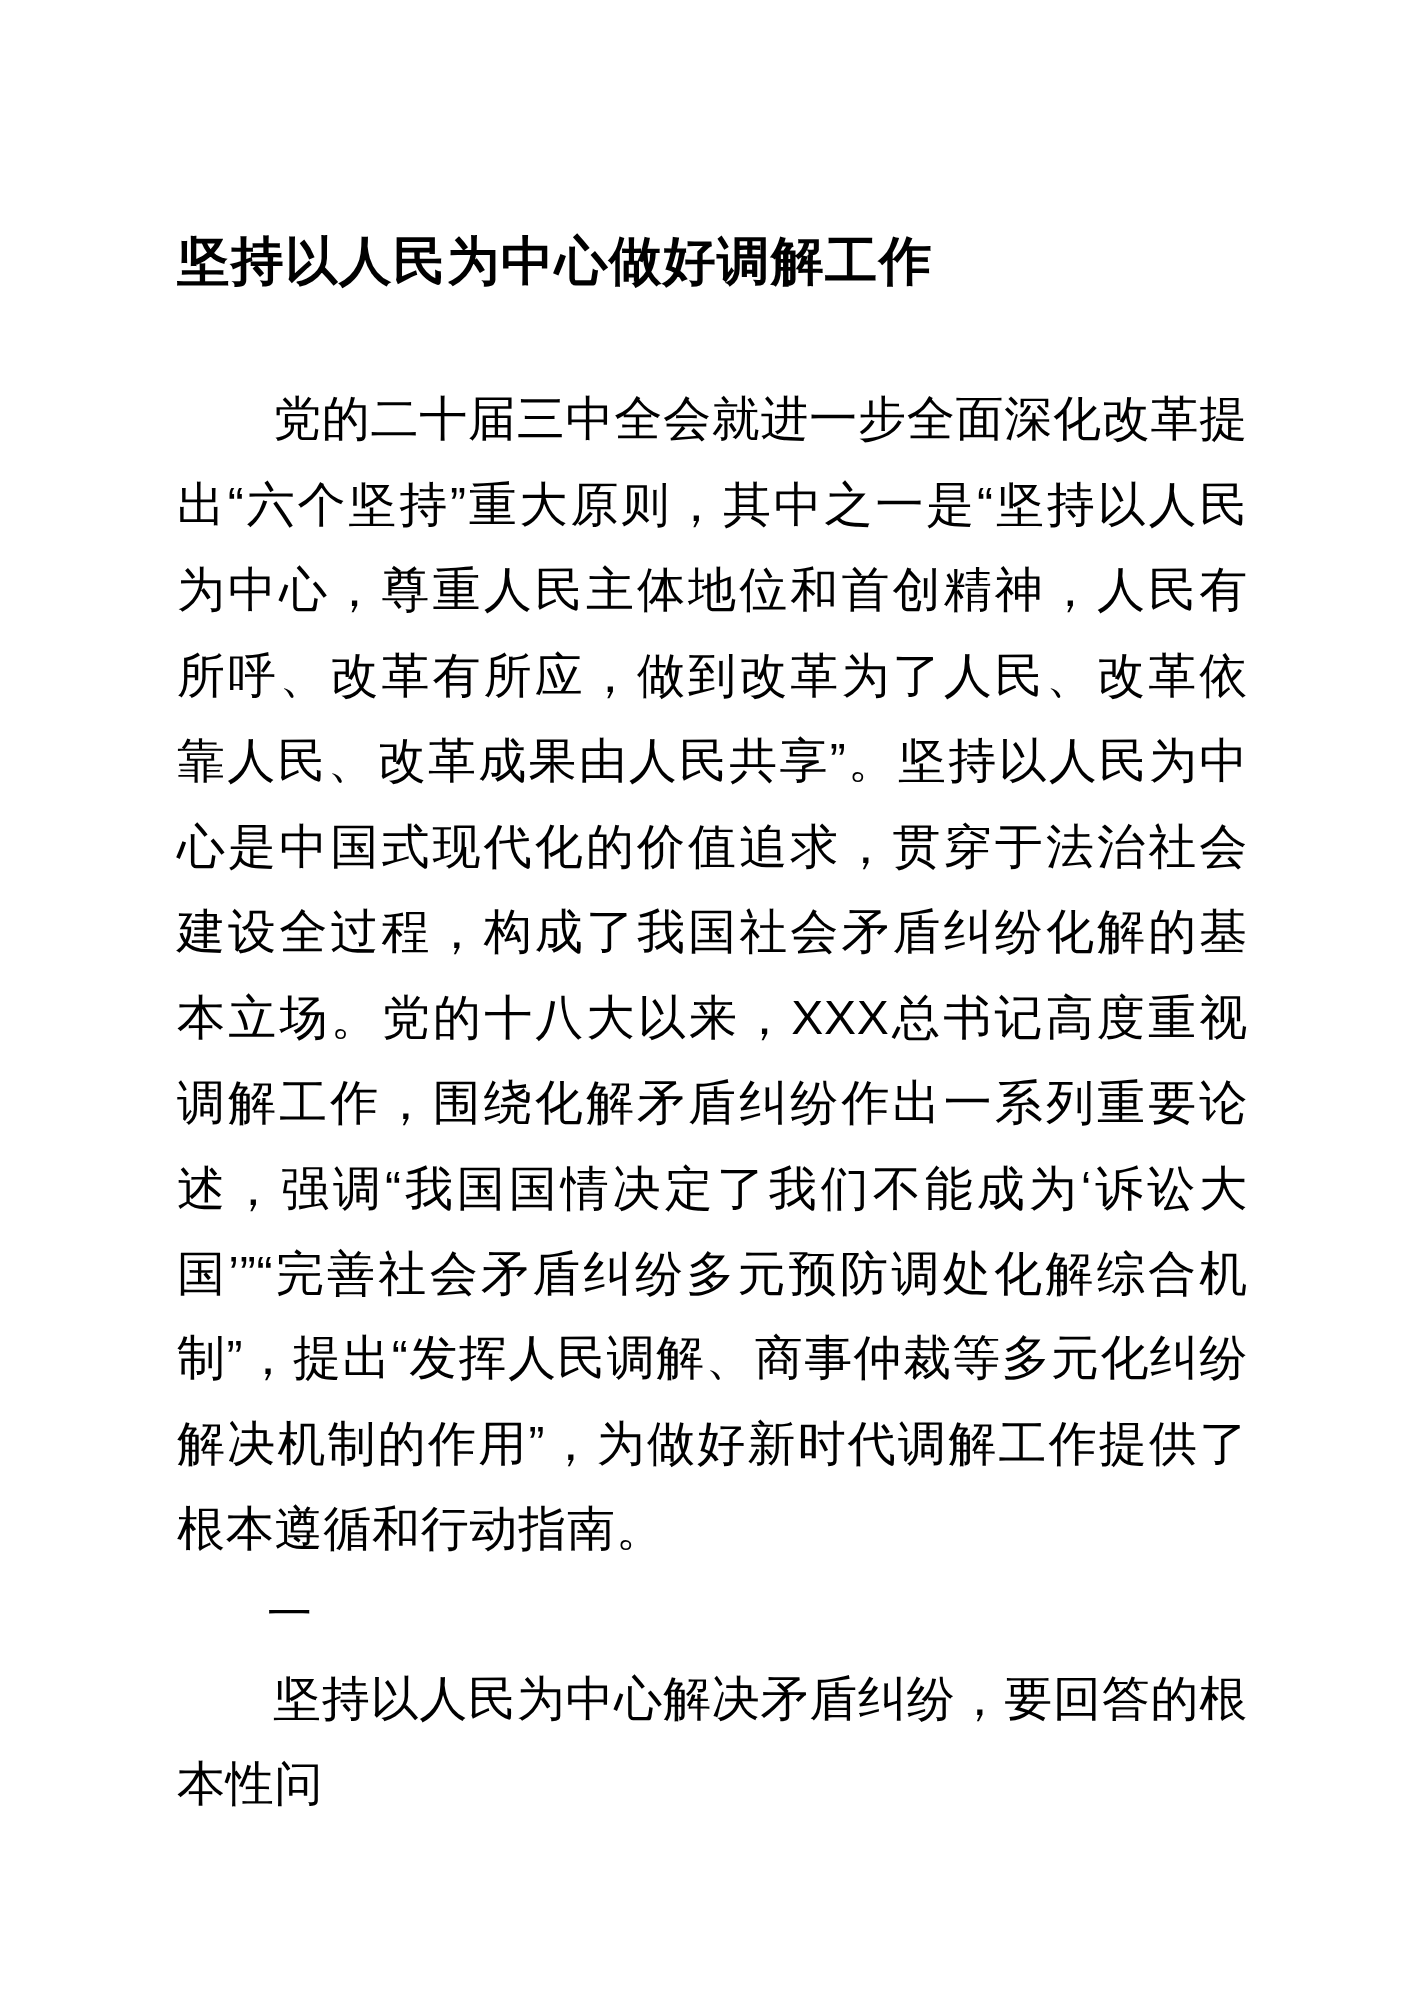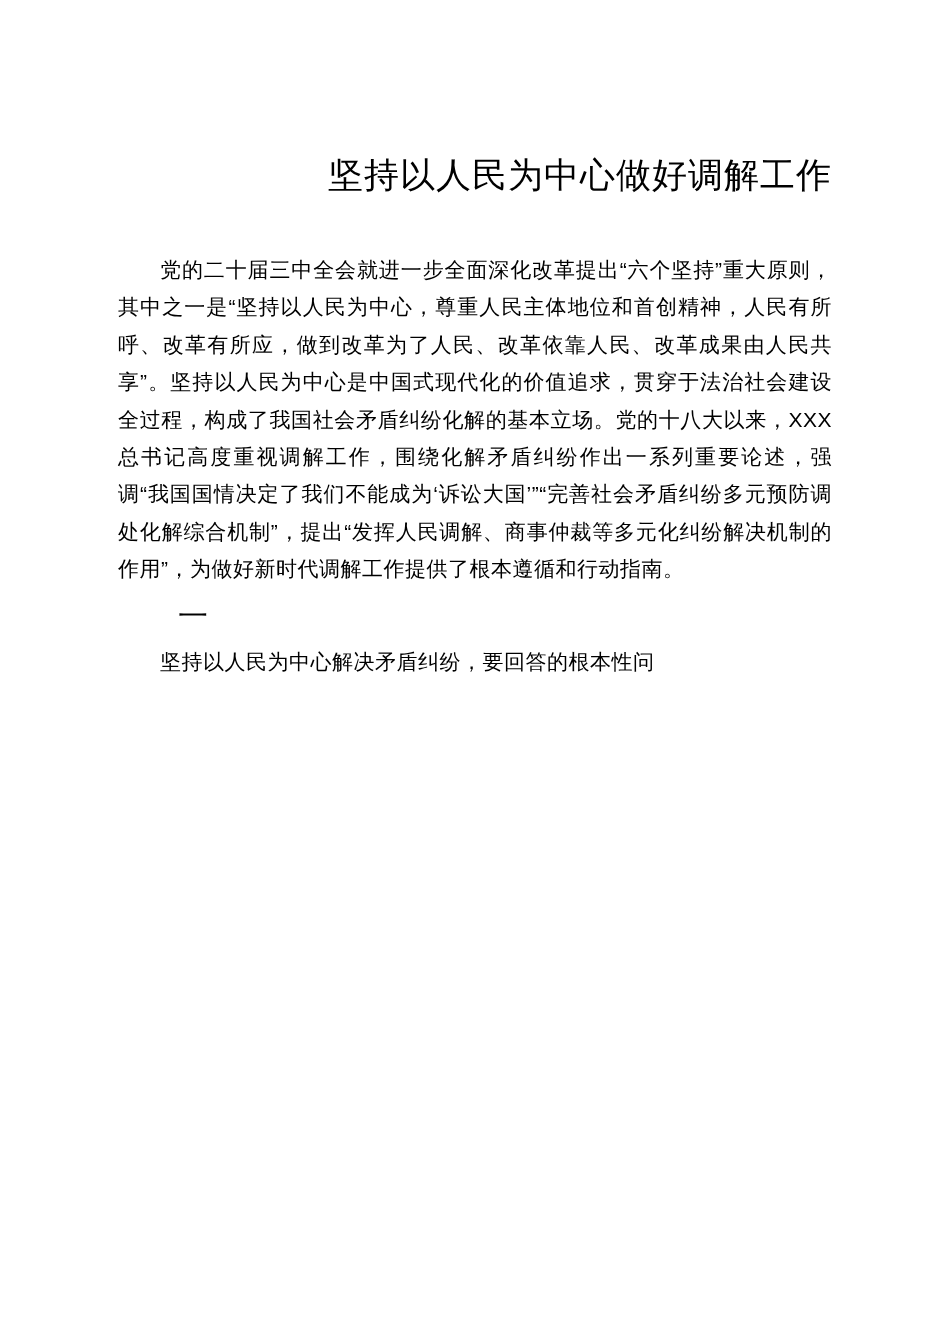--- a/index.html
+++ b/index.html
@@ -16,28 +16,28 @@
   }
   .page {
     box-sizing: border-box;
     width: 950px;
     height: 1344px;
     padding: 150px 118px 40px 118px;
     background: #ffffff;
   }
   .doc-title {
     font-size: 35px;
-    font-weight: normal;
-    text-align: right;
+    font-weight: bold;
+    text-align: left;
     letter-spacing: 1px;
     line-height: 1.4;
     margin: 0 0 52px 0;
   }
   .para {
-    font-size: 21px;
+    font-size: 32px;
     line-height: 1.78;
     text-align: justify;
     text-justify: inter-ideograph;
     text-indent: 2em;
     margin: 0 0 2px 0;
     letter-spacing: 0.5px;
   }
   .section-num {
     font-size: 30px;
     line-height: 1.78;

